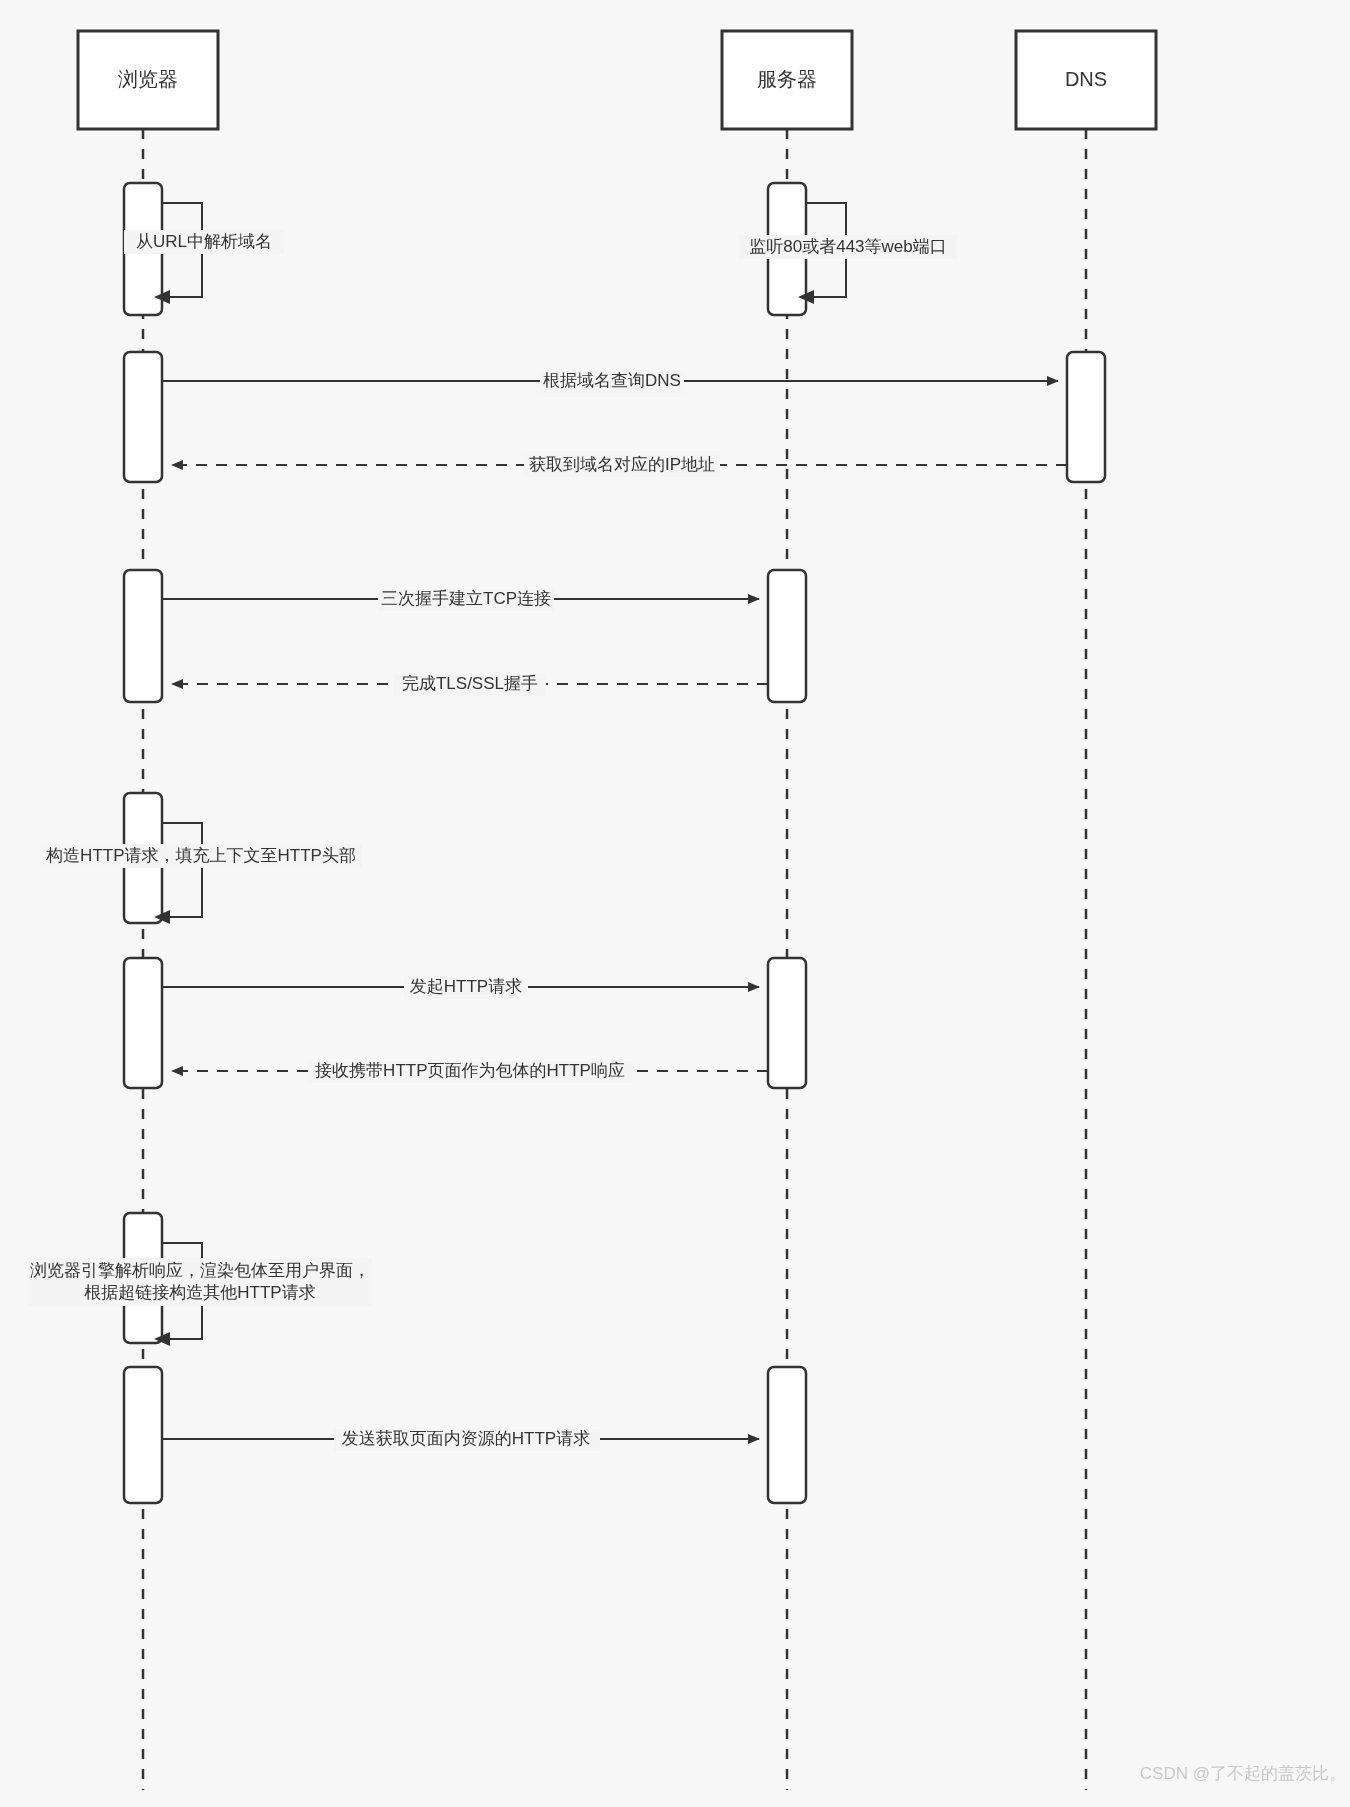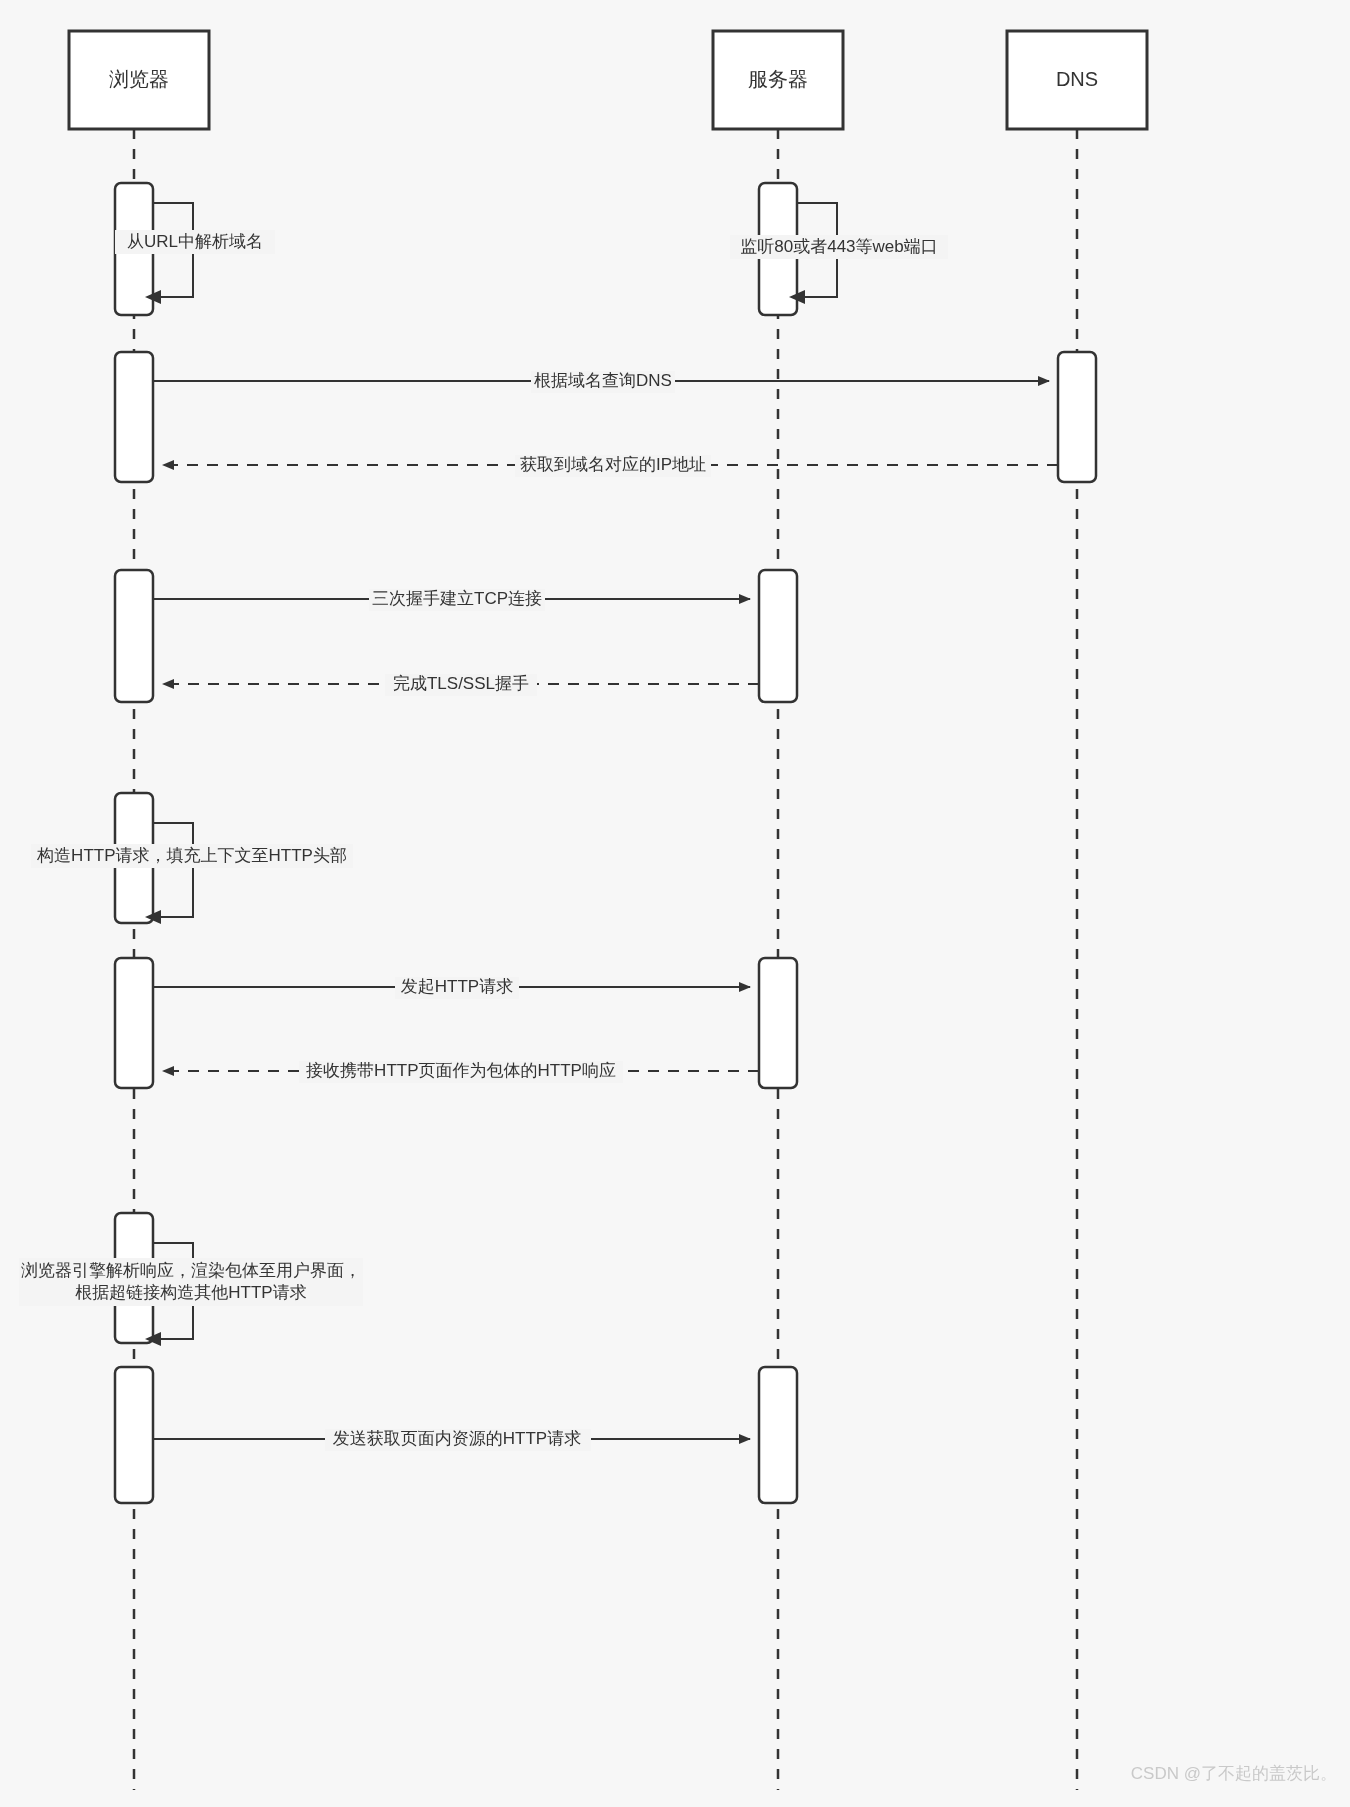--- a/index.html
+++ b/index.html
@@ -9,21 +9,21 @@
   }
   body {
     width: 1350px;
     height: 1807px;
     position: relative;
     font-family: "Liberation Sans", "DejaVu Sans", sans-serif;
     overflow: hidden;
   }
   #diagram-root {
     position: absolute;
-    left: 3px; top: 0;
+    left: 12px; top: 0;
     width: 1096px;
     height: 1807px;
   }
   svg#seq {
     display: block;
     width: 1350px;
     height: 1807px;
   }
   .actor-box {
     fill: #ffffff;

